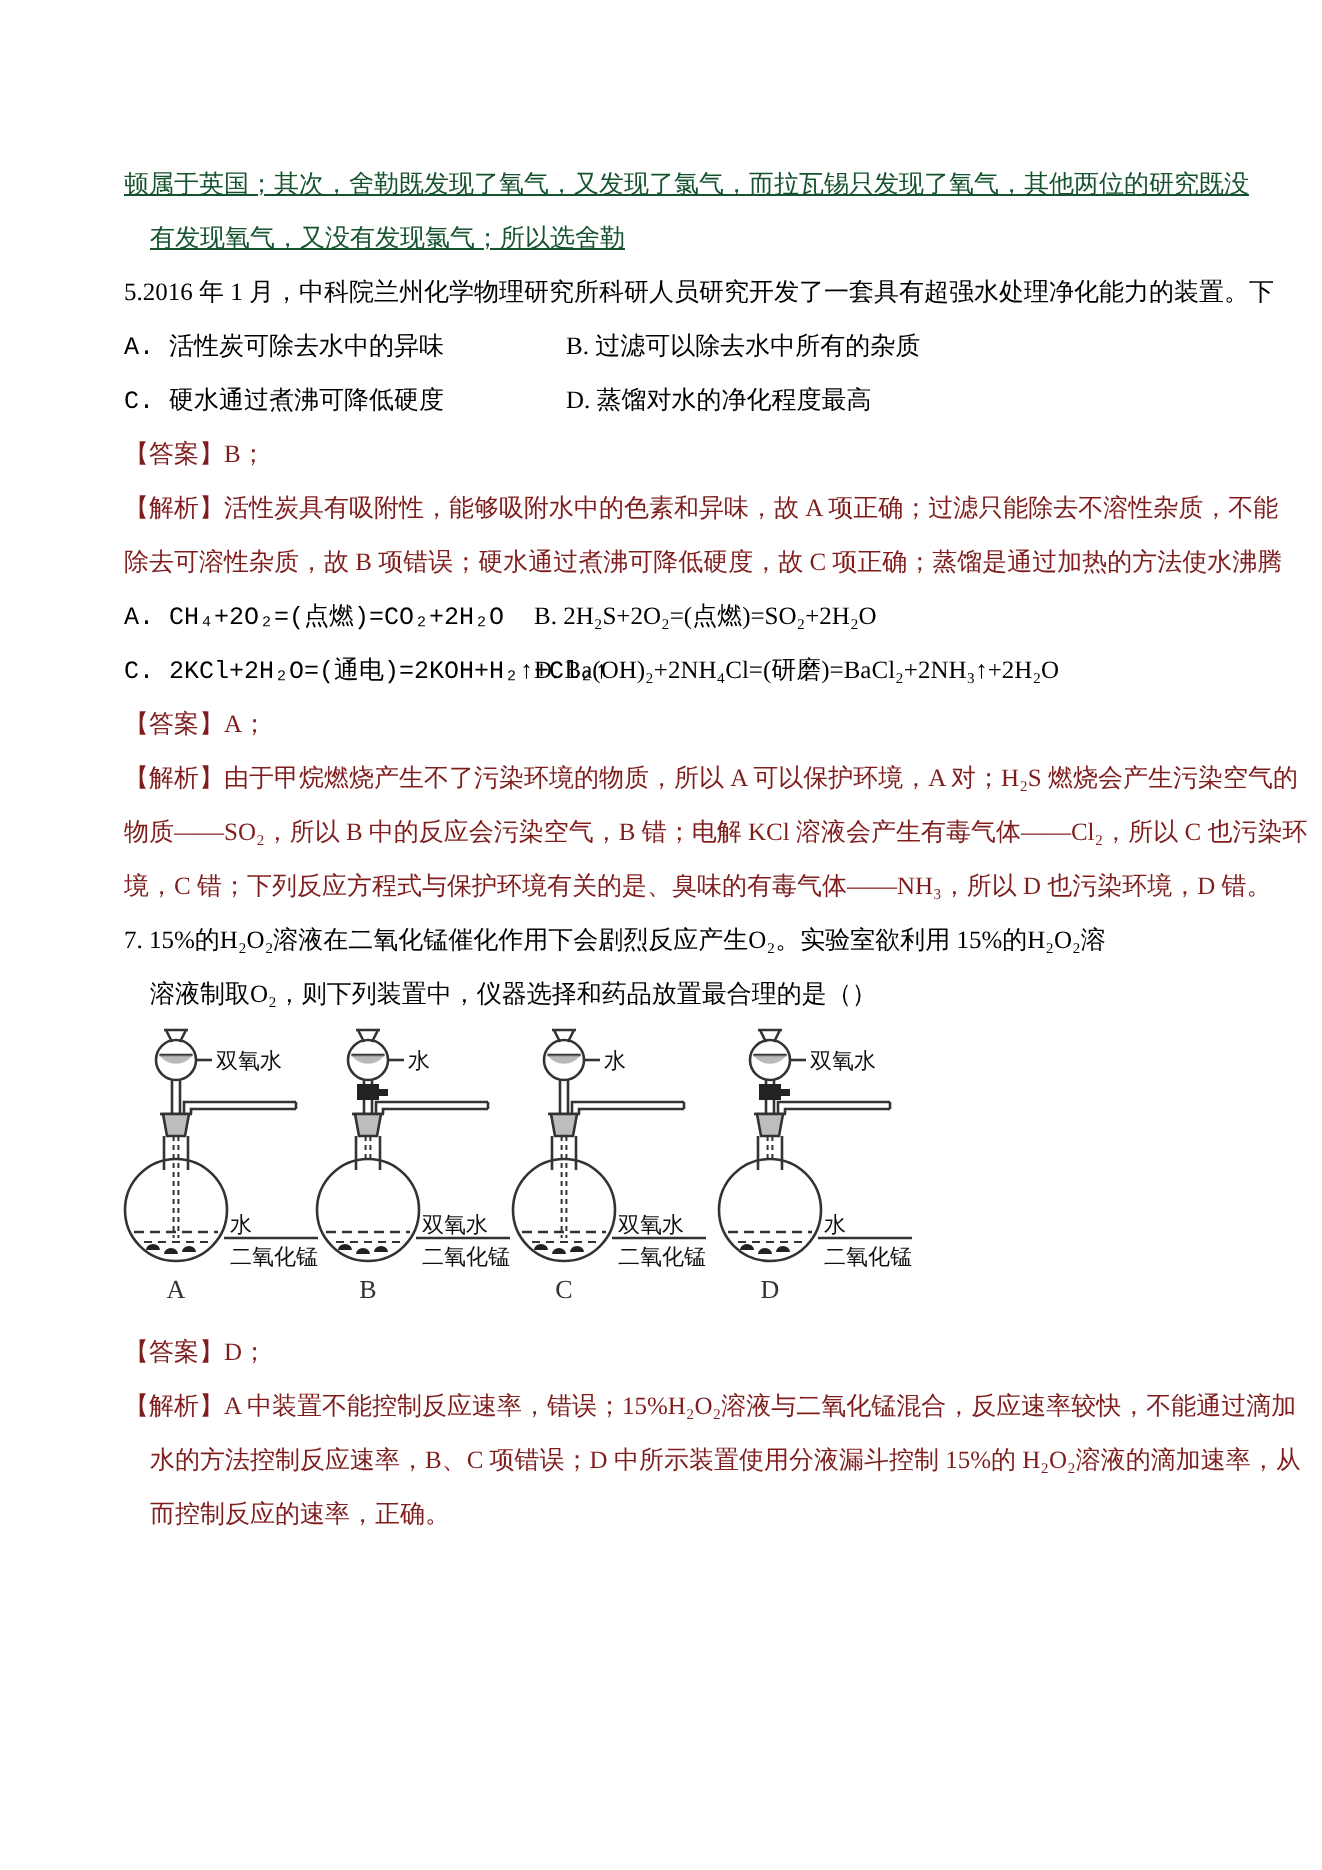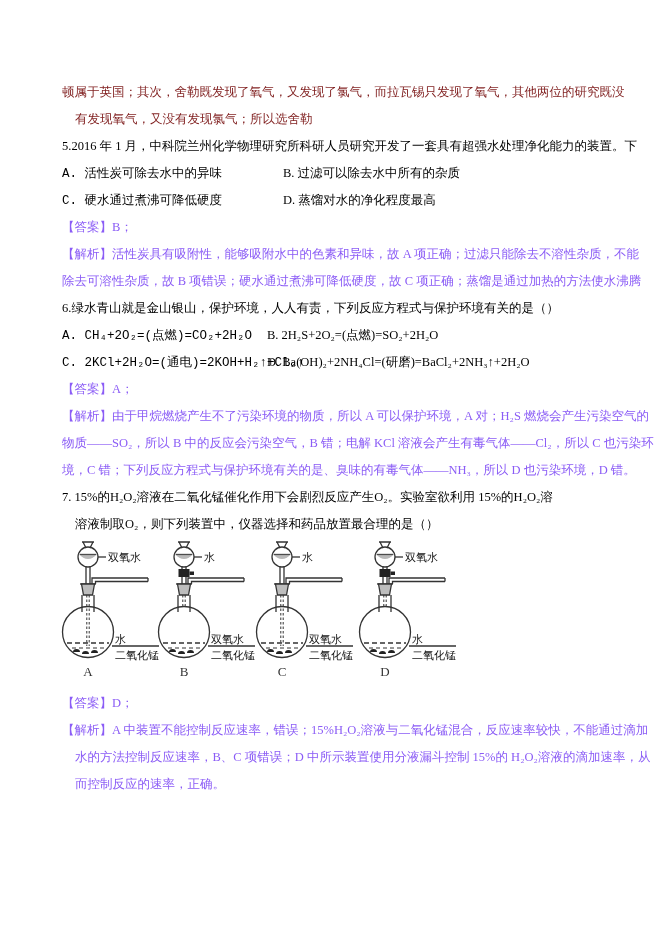--- a/index.html
+++ b/index.html
@@ -4,22 +4,22 @@
 <style>
   html,body{margin:0;padding:0;background:#ffffff;}
   .page{
     position:relative;width:661px;height:935px;background:#ffffff;
     font-family:"Liberation Serif","DejaVu Serif",serif;
     font-size:12.5px;line-height:27px;color:#000;overflow:hidden;
   }
   .content{padding:79px 56px 0 62px;white-space:nowrap;}
   .line{height:27px;}
   .ind{padding-left:13px;}
-  .red1{color:#7f1d1d;}
-  .red2{color:#8b5cf6;}
+  .red1{color:#14532d;text-decoration:underline;}
+  .red2{color:#7f1d1d;}
   .c1{display:inline-block;font-family:Liberation Mono, monospace;}
   .w5{width:221px;}
   .w6{width:205px;}
   .diagram{position:relative;height:150px;margin-left:-62px;margin-top:2px;text-decoration:underline;}
   .app{position:absolute;top:0;overflow:visible;}
   .app text{font-family:"Liberation Serif","DejaVu Serif",serif;font-size:11px;fill:#111;}
   .app text.letter{font-size:13px;fill:#333;}
 </style>
 </head>
 <body>
@@ -34,21 +34,20 @@
     <div class="line">
       <span class="c1 w5">A. 活性炭可除去水中的异味</span><span>B. 过滤可以除去水中所有的杂质</span>
     </div>
     <div class="line">
       <span class="c1 w5">C. 硬水通过煮沸可降低硬度</span><span>D. 蒸馏对水的净化程度最高</span>
     </div>
     <div class="line red2">【答案】B；</div>
     <div class="line red2">【解析】活性炭具有吸附性，能够吸附水中的色素和异味，故 A 项正确；过滤只能除去不溶性杂质，不能</div>
     <div class="line red2">除去可溶性杂质，故 B 项错误；硬水通过煮沸可降低硬度，故 C 项正确；蒸馏是通过加热的方法使水沸腾</div>
 
-    <div class="line">6.绿水青山就是金山银山，保护环境，人人有责，下列反应方程式与保护环境有关的是（）</div>
     <div class="line">
       <span class="c1 w6">A. CH₄+2O₂=(点燃)=CO₂+2H₂O</span><span>B. 2H₂S+2O₂=(点燃)=SO₂+2H₂O</span>
     </div>
     <div class="line">
       <span class="c1 w6">C. 2KCl+2H₂O=(通电)=2KOH+H₂↑+Cl₂↑</span><span>D. Ba(OH)₂+2NH₄Cl=(研磨)=BaCl₂+2NH₃↑+2H₂O</span>
     </div>
     <div class="line red2">【答案】A；</div>
     <div class="line red2">【解析】由于甲烷燃烧产生不了污染环境的物质，所以 A 可以保护环境，A 对；H₂S 燃烧会产生污染空气的</div>
     <div class="line red2">物质——SO₂，所以 B 中的反应会污染空气，B 错；电解 KCl 溶液会产生有毒气体——Cl₂，所以 C 也污染环</div>
     <div class="line red2">境，C 错；下列反应方程式与保护环境有关的是、臭味的有毒气体——NH₃，所以 D 也污染环境，D 错。</div>

